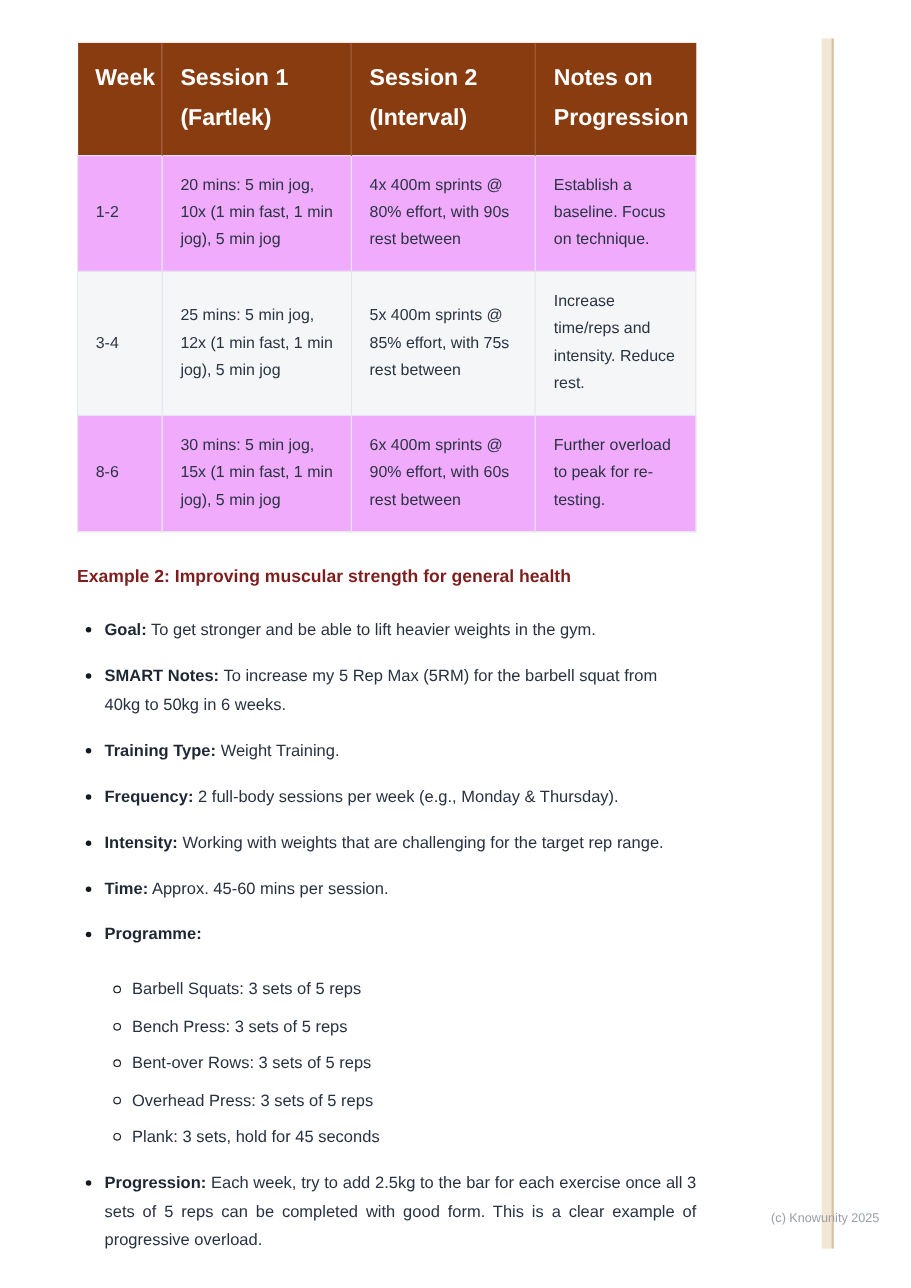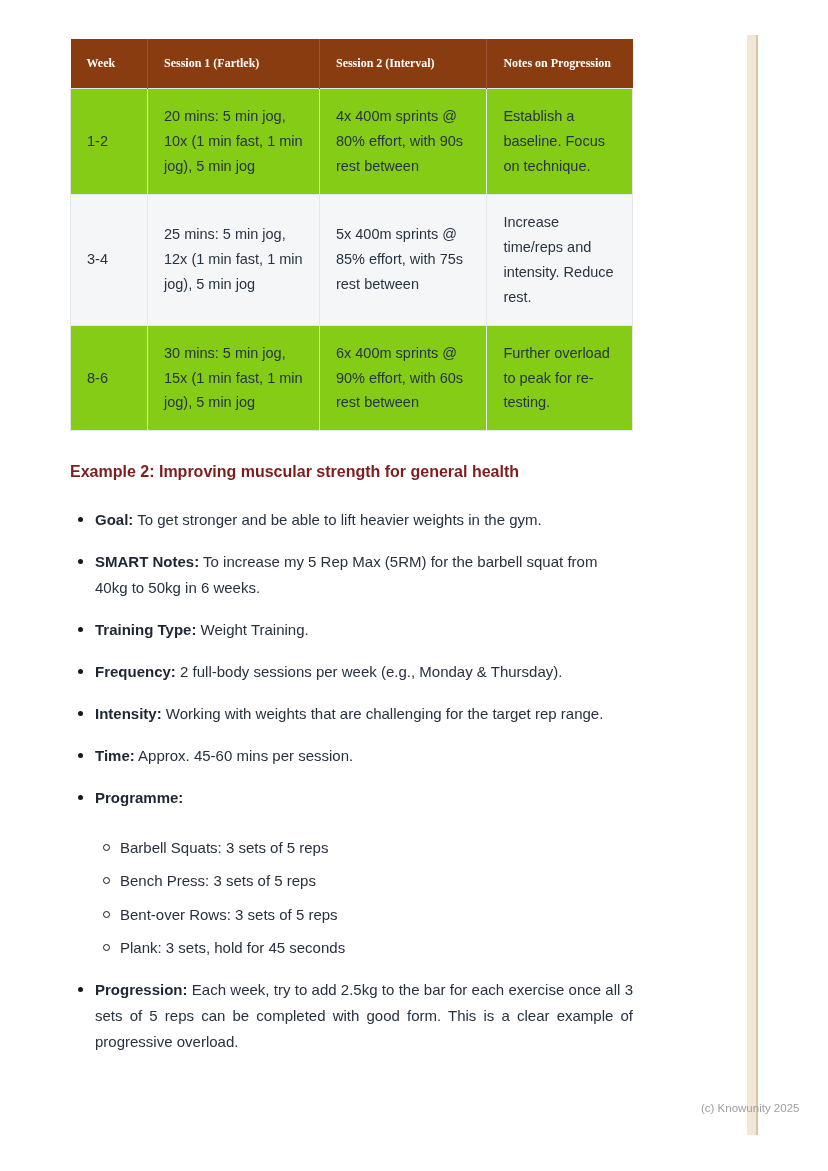--- a/index.html
+++ b/index.html
@@ -22,38 +22,37 @@
   }
   table.training col.c-week { width: 13.7%; }
   table.training col.c-s1   { width: 30.6%; }
   table.training col.c-s2   { width: 29.8%; }
   table.training col.c-notes{ width: 25.9%; }
 
   table.training th {
     background: #8a3c11;
     color: #ffffff;
     font-weight: bold;
-    font-size: 12px;
+    font-size: 21px;
     line-height: 1.75;
     text-align: left;
     vertical-align: top;
     padding: 14px 14px 14px 16px;
     border-right: 1px solid #9c5530;
-    font-family: Liberation Serif, serif;
   }
   table.training th:last-child { border-right: none; }
 
   table.training td {
     font-size: 14.5px;
     line-height: 1.72;
     color: #2a3342;
     vertical-align: middle;
     padding: 15px 14px 15px 16px;
     border: 1px solid #e3e6eb;
-    background: #84cc16;
+    background: #f0abfc;
   }
   table.training tr.alt td { background: #f5f6f8; }
 
   
   h2.example-heading {
     margin-top: 32px;
     margin-bottom: 26px;
     font-size: 16px;
     font-weight: bold;
     color: #7f1d1d;
@@ -193,20 +192,21 @@
       <li>
         <strong>Time:</strong>
         <span>Approx. 45-60 mins per session.</span>
       </li>
       <li>
         <strong>Programme:</strong>
         <ul class="sub-bullets">
           <li>Barbell Squats: 3 sets of 5 reps</li>
           <li>Bench Press: 3 sets of 5 reps</li>
           <li>Bent-over Rows: 3 sets of 5 reps</li>
+          <li>Overhead Press: 3 sets of 5 reps</li>
           <li>Plank: 3 sets, hold for 45 seconds</li>
         </ul>
       </li>
       <li class="justify">
         <strong>Progression:</strong>
         <span>Each week, try to add 2.5kg to the bar for each exercise once all 3 sets of 5 reps can be completed with good form. This is a clear example of progressive overload.</span>
       </li>
     </ul>
 
   </div>

